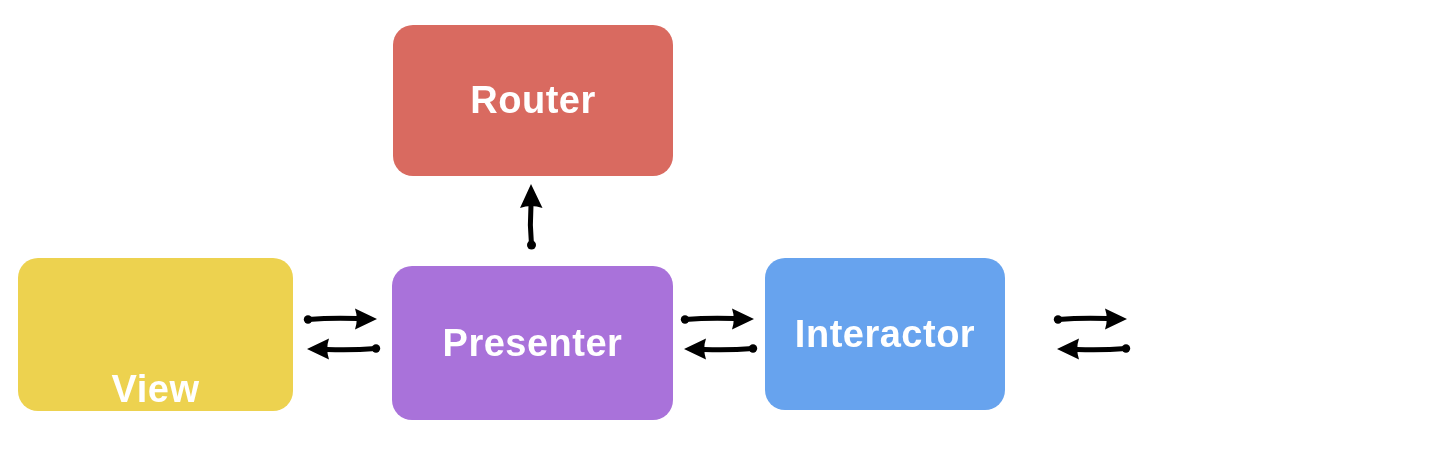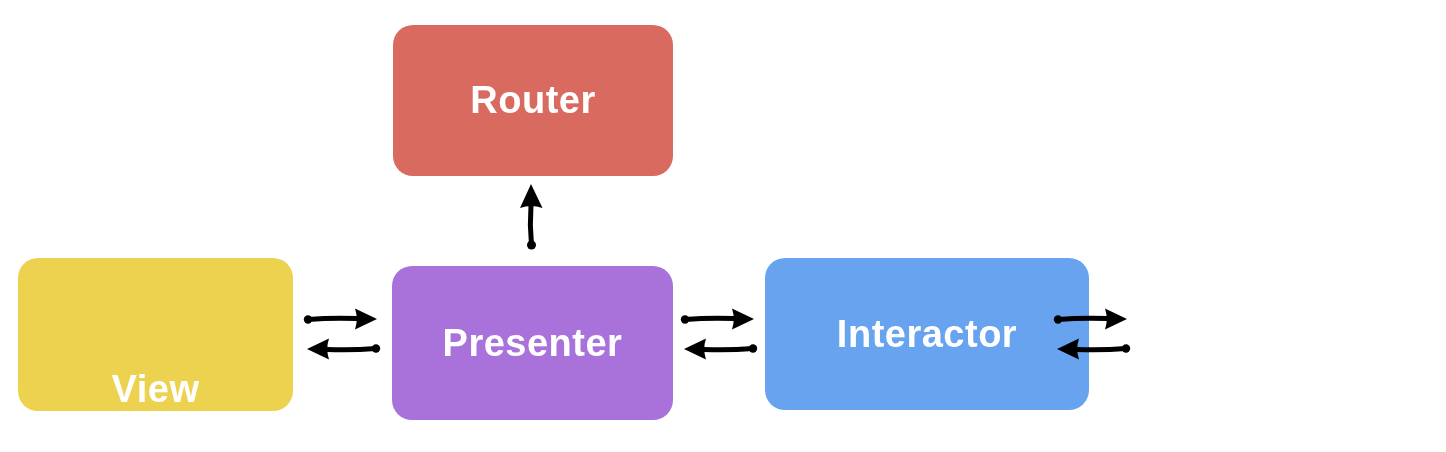--- a/index.html
+++ b/index.html
@@ -25,21 +25,21 @@
   .node .label {
     color: #ffffff;
     font-size: 38px;
     font-weight: 700;
     letter-spacing: 0.5px;
     user-select: none;
   }
   .node-router     { left: 393px; top: 25px;  width: 280px; height: 151px; }
   .node-view       { left: 18px;  top: 258px; width: 275px; height: 153px; }
   .node-presenter  { left: 392px; top: 258px; width: 281px; height: 154px; margin-top: 8px; }
-  .node-interactor { left: 765px; top: 258px; width: 324px; height: 152px; }
+  .node-interactor { left: 765px; top: 258px; width: 240px; height: 152px; }
   .node-entity     { left: 1139px;top: 258px; width: 276px; height: 153px; }
   .arrow {
     position: absolute;
     color: #000000;
   }
   .arrow-vertical        { left: 509px;  top: 181px; }
   .arrow-view-presenter  { left: 300px;  top: 303px; }
   .arrow-presenter-interactor { left: 677px; top: 303px; }
   .arrow-interactor-entity    { left: 1050px; top: 303px; }
 </style>

